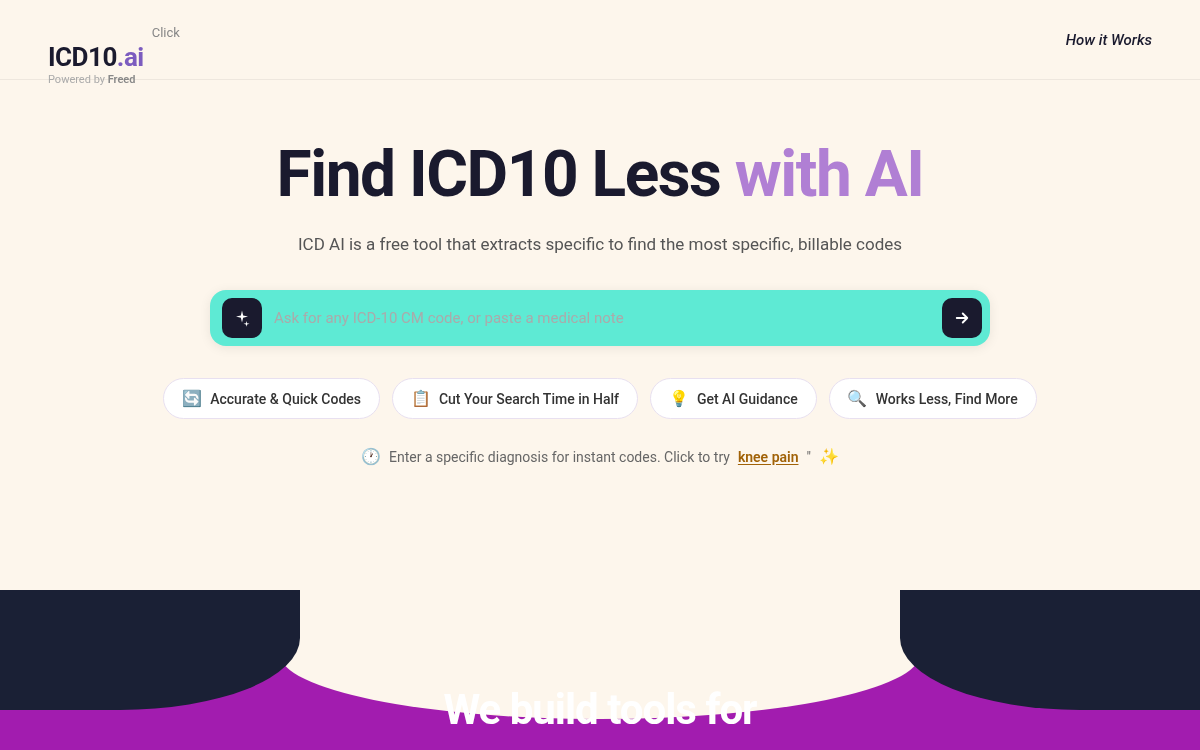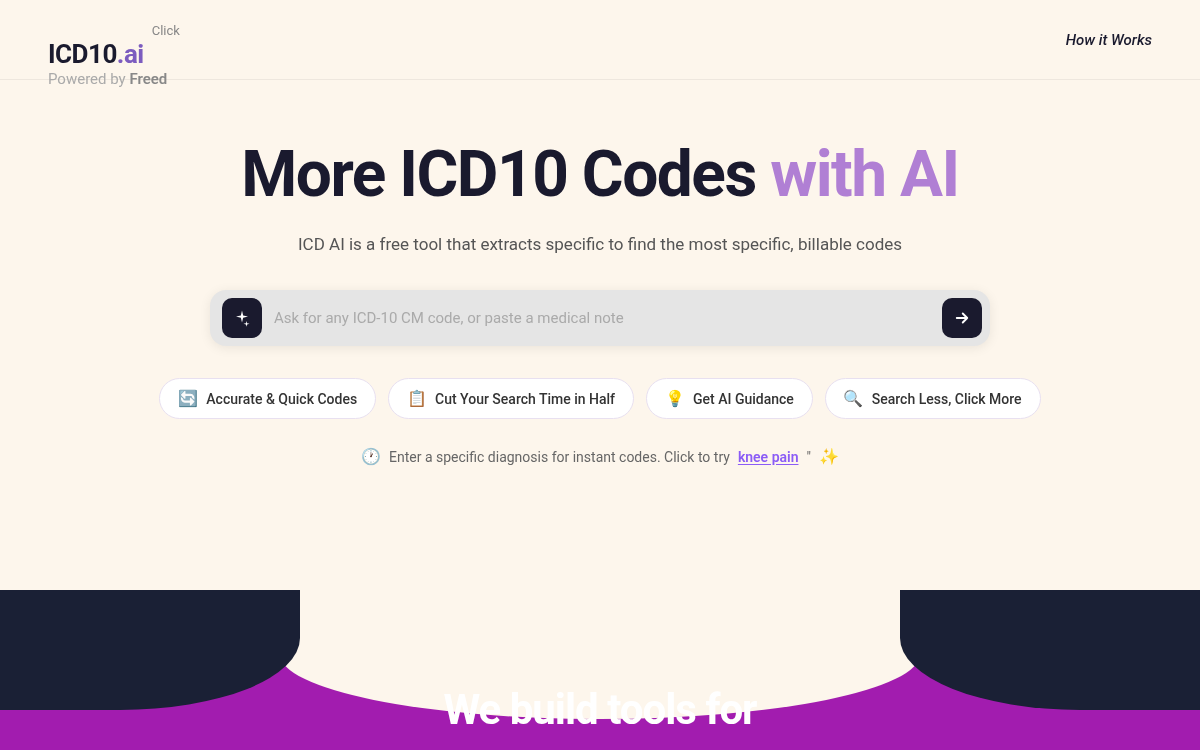--- a/index.html
+++ b/index.html
@@ -50,21 +50,21 @@
       color: #7c5cbf;
     }
 
     .logo-beta {
       font-size: 13px;
       color: #888;
       font-weight: 400;
     }
 
     .logo-powered {
-      font-size: 15px;
+      font-size: 11px;
       color: #aaa;
       margin-top: 1px;
     }
 
     .logo-powered span {
       font-weight: 600;
       color: #888;
     }
 
     nav a {
@@ -102,21 +102,21 @@
     .hero-subtitle {
       font-size: 17px;
       color: #555;
       margin-bottom: 36px;
       font-weight: 400;
     }
 
     
     .search-container {
       width: 780px;
-      background: #e5e5e5;
+      background: #5eead4;
       border-radius: 16px;
       display: flex;
       align-items: center;
       padding: 8px 8px 8px 12px;
       box-shadow: 0 2px 12px rgba(0,0,0,0.08);
       margin-bottom: 32px;
     }
 
     .search-icon-box {
       width: 40px;
@@ -201,21 +201,21 @@
       gap: 8px;
       font-size: 14px;
       color: #666;
     }
 
     .hint-line .hint-icon {
       font-size: 16px;
     }
 
     .hint-link {
-      color: #8b5cf6;
+      color: #a16207;
       font-weight: 600;
       text-decoration: underline;
       text-underline-offset: 2px;
       cursor: pointer;
     }
 
     .sparkle {
       font-size: 16px;
     }
 
@@ -288,21 +288,21 @@
       Powered by <span>Freed</span>
     </div>
   </div>
   <nav>
     <a href="#">How it Works</a>
   </nav>
 </header>
 
 <section class="hero">
   <h1 class="hero-title">
-    <span>More ICD10 Codes</span>
+    <span>Find ICD10 Less</span>
     <span class="highlight">with AI</span>
   </h1>
 
   <p class="hero-subtitle">ICD AI is a free tool that extracts specific to find the most specific, billable codes</p>
 
   <div class="search-container">
     <div class="search-icon-box">
       <svg viewBox="0 0 24 24" fill="none">
         <path d="M12 2L13.5 8.5L20 10L13.5 11.5L12 18L10.5 11.5L4 10L10.5 8.5L12 2Z" fill="white"></path>
         <path d="M18 16L18.75 19L22 19.75L18.75 20.5L18 23.5L17.25 20.5L14 19.75L17.25 19L18 16Z" fill="white"></path>
@@ -324,21 +324,21 @@
     <div class="pill">
       <span class="pill-icon">📋</span>
       <span>Cut Your Search Time in Half</span>
     </div>
     <div class="pill">
       <span class="pill-icon">💡</span>
       <span>Get AI Guidance</span>
     </div>
     <div class="pill">
       <span class="pill-icon">🔍</span>
-      <span>Search Less, Click More</span>
+      <span>Works Less, Find More</span>
     </div>
   </div>
 
   <div class="hint-line">
     <span class="hint-icon">🕐</span>
     <span>Enter a specific diagnosis for instant codes. Click to try</span>
     <a href="#" class="hint-link">knee pain</a>
     <span>"</span>
     <span class="sparkle">✨</span>
   </div>

